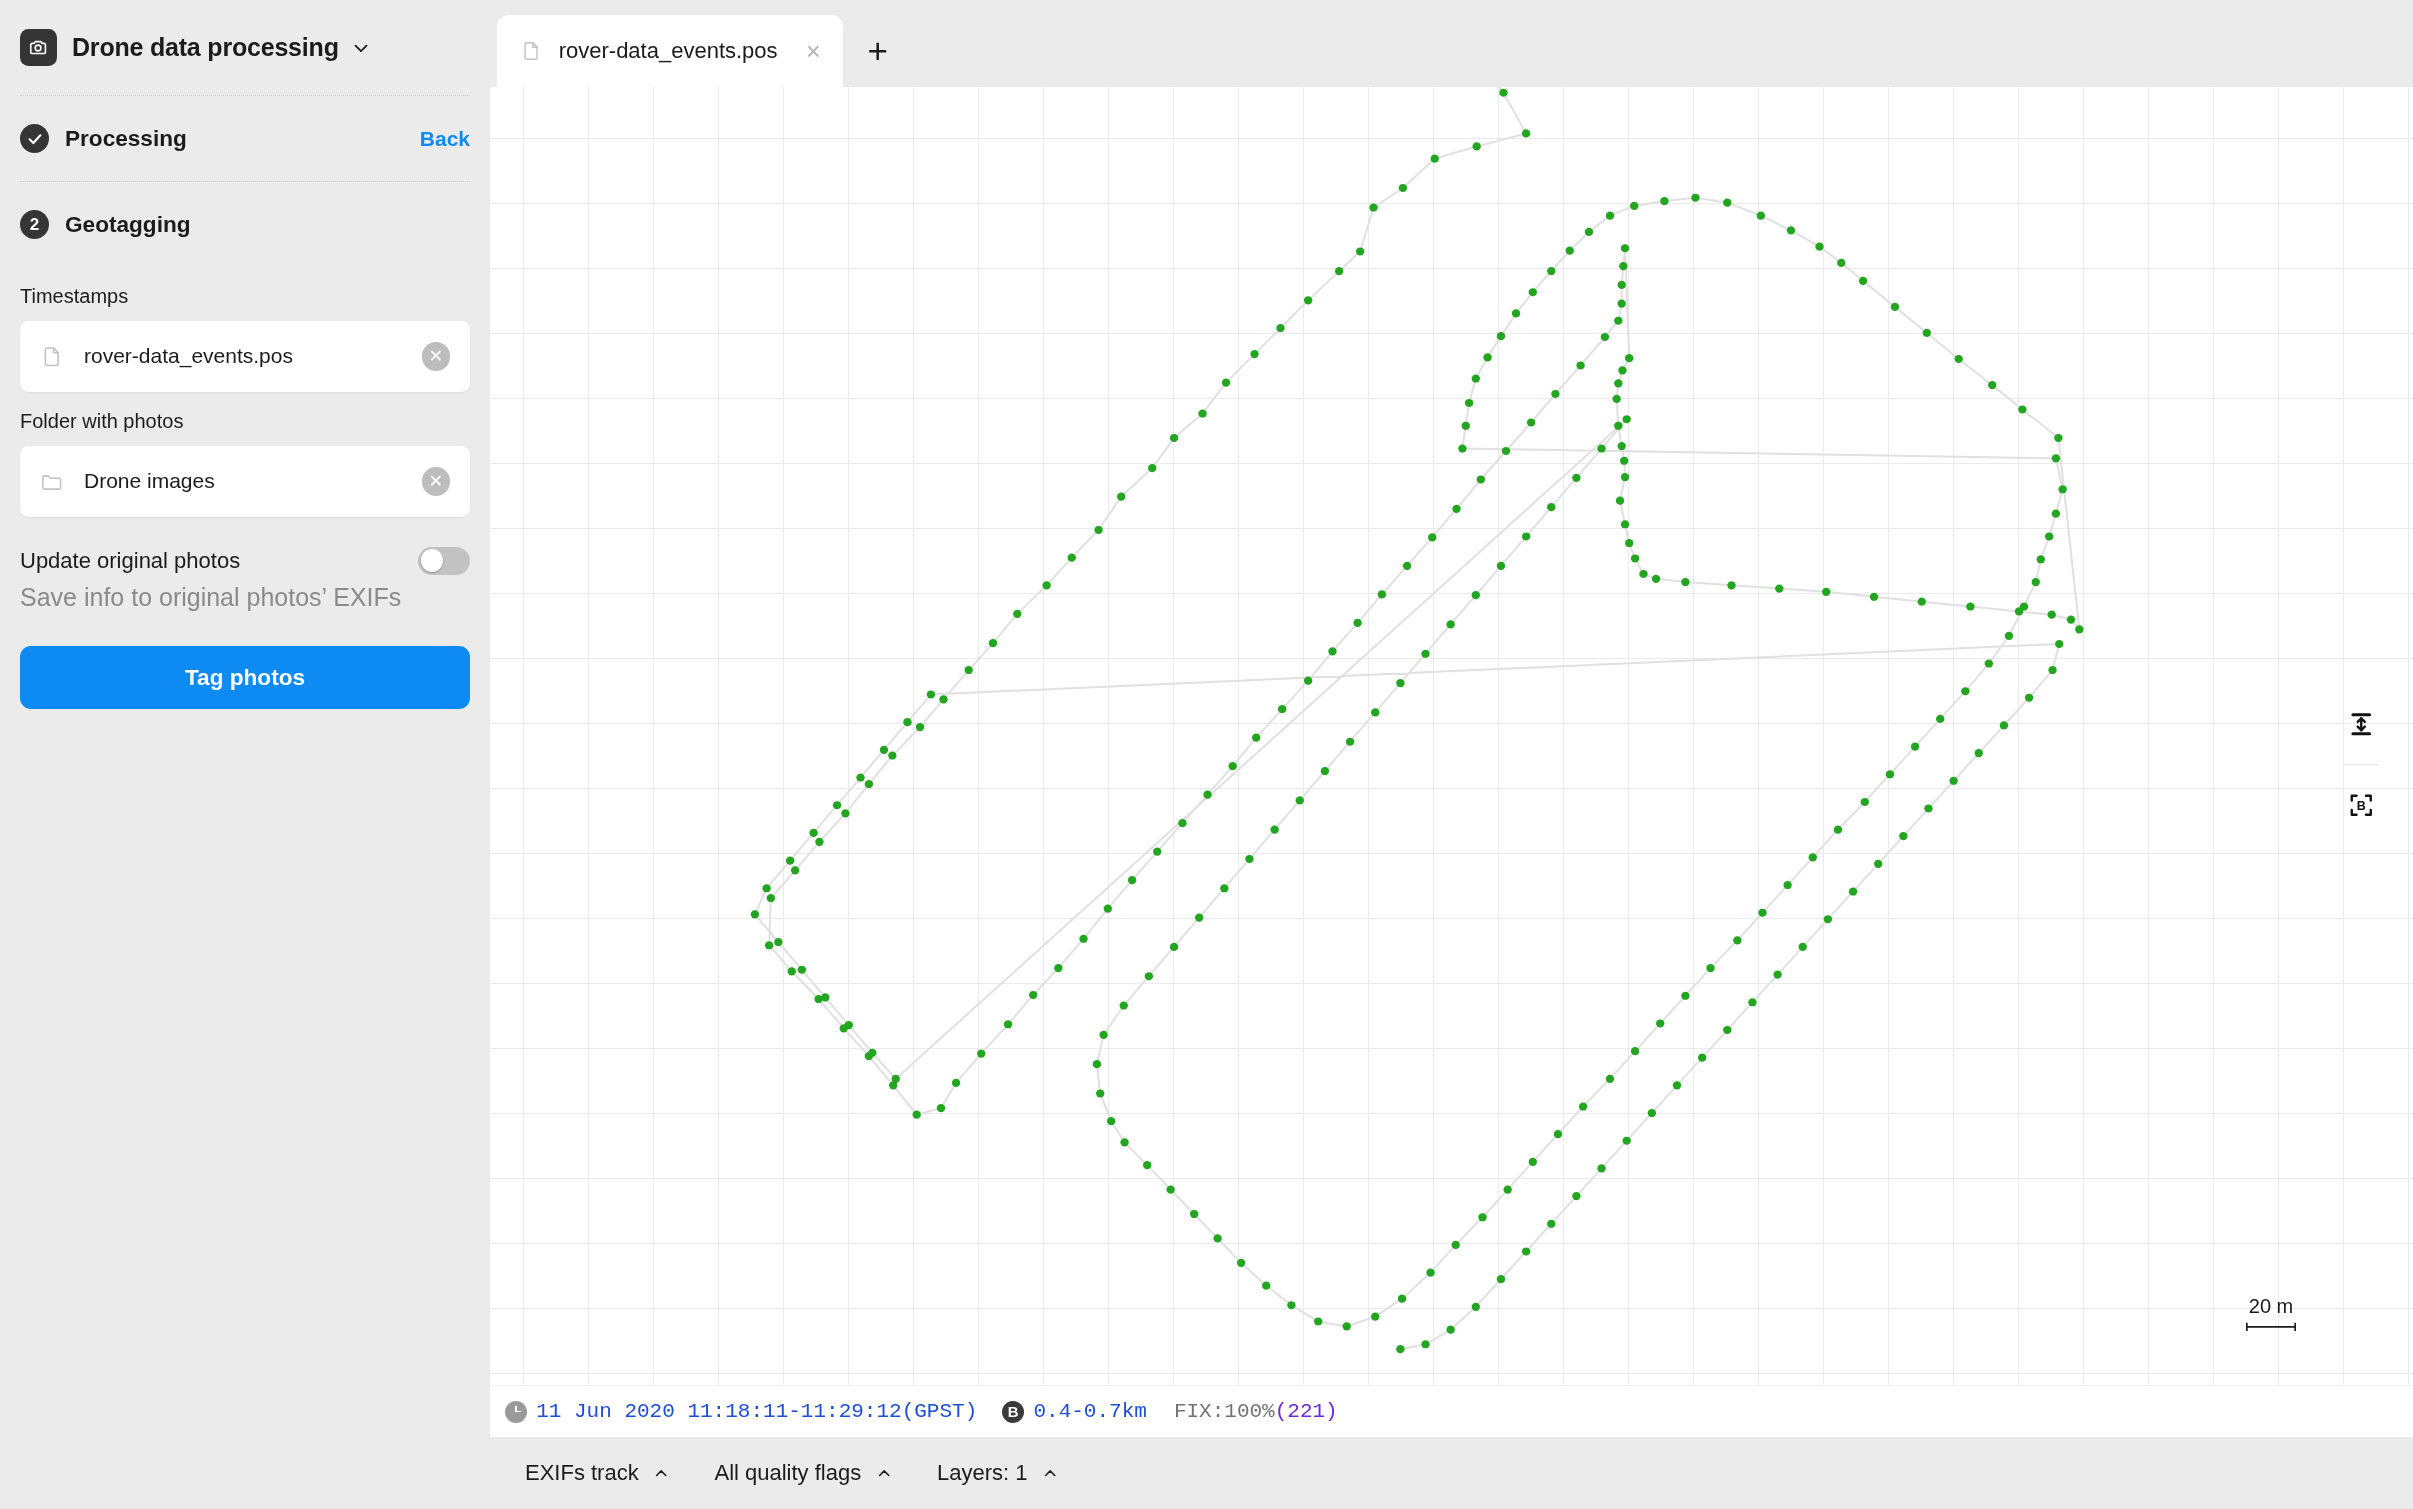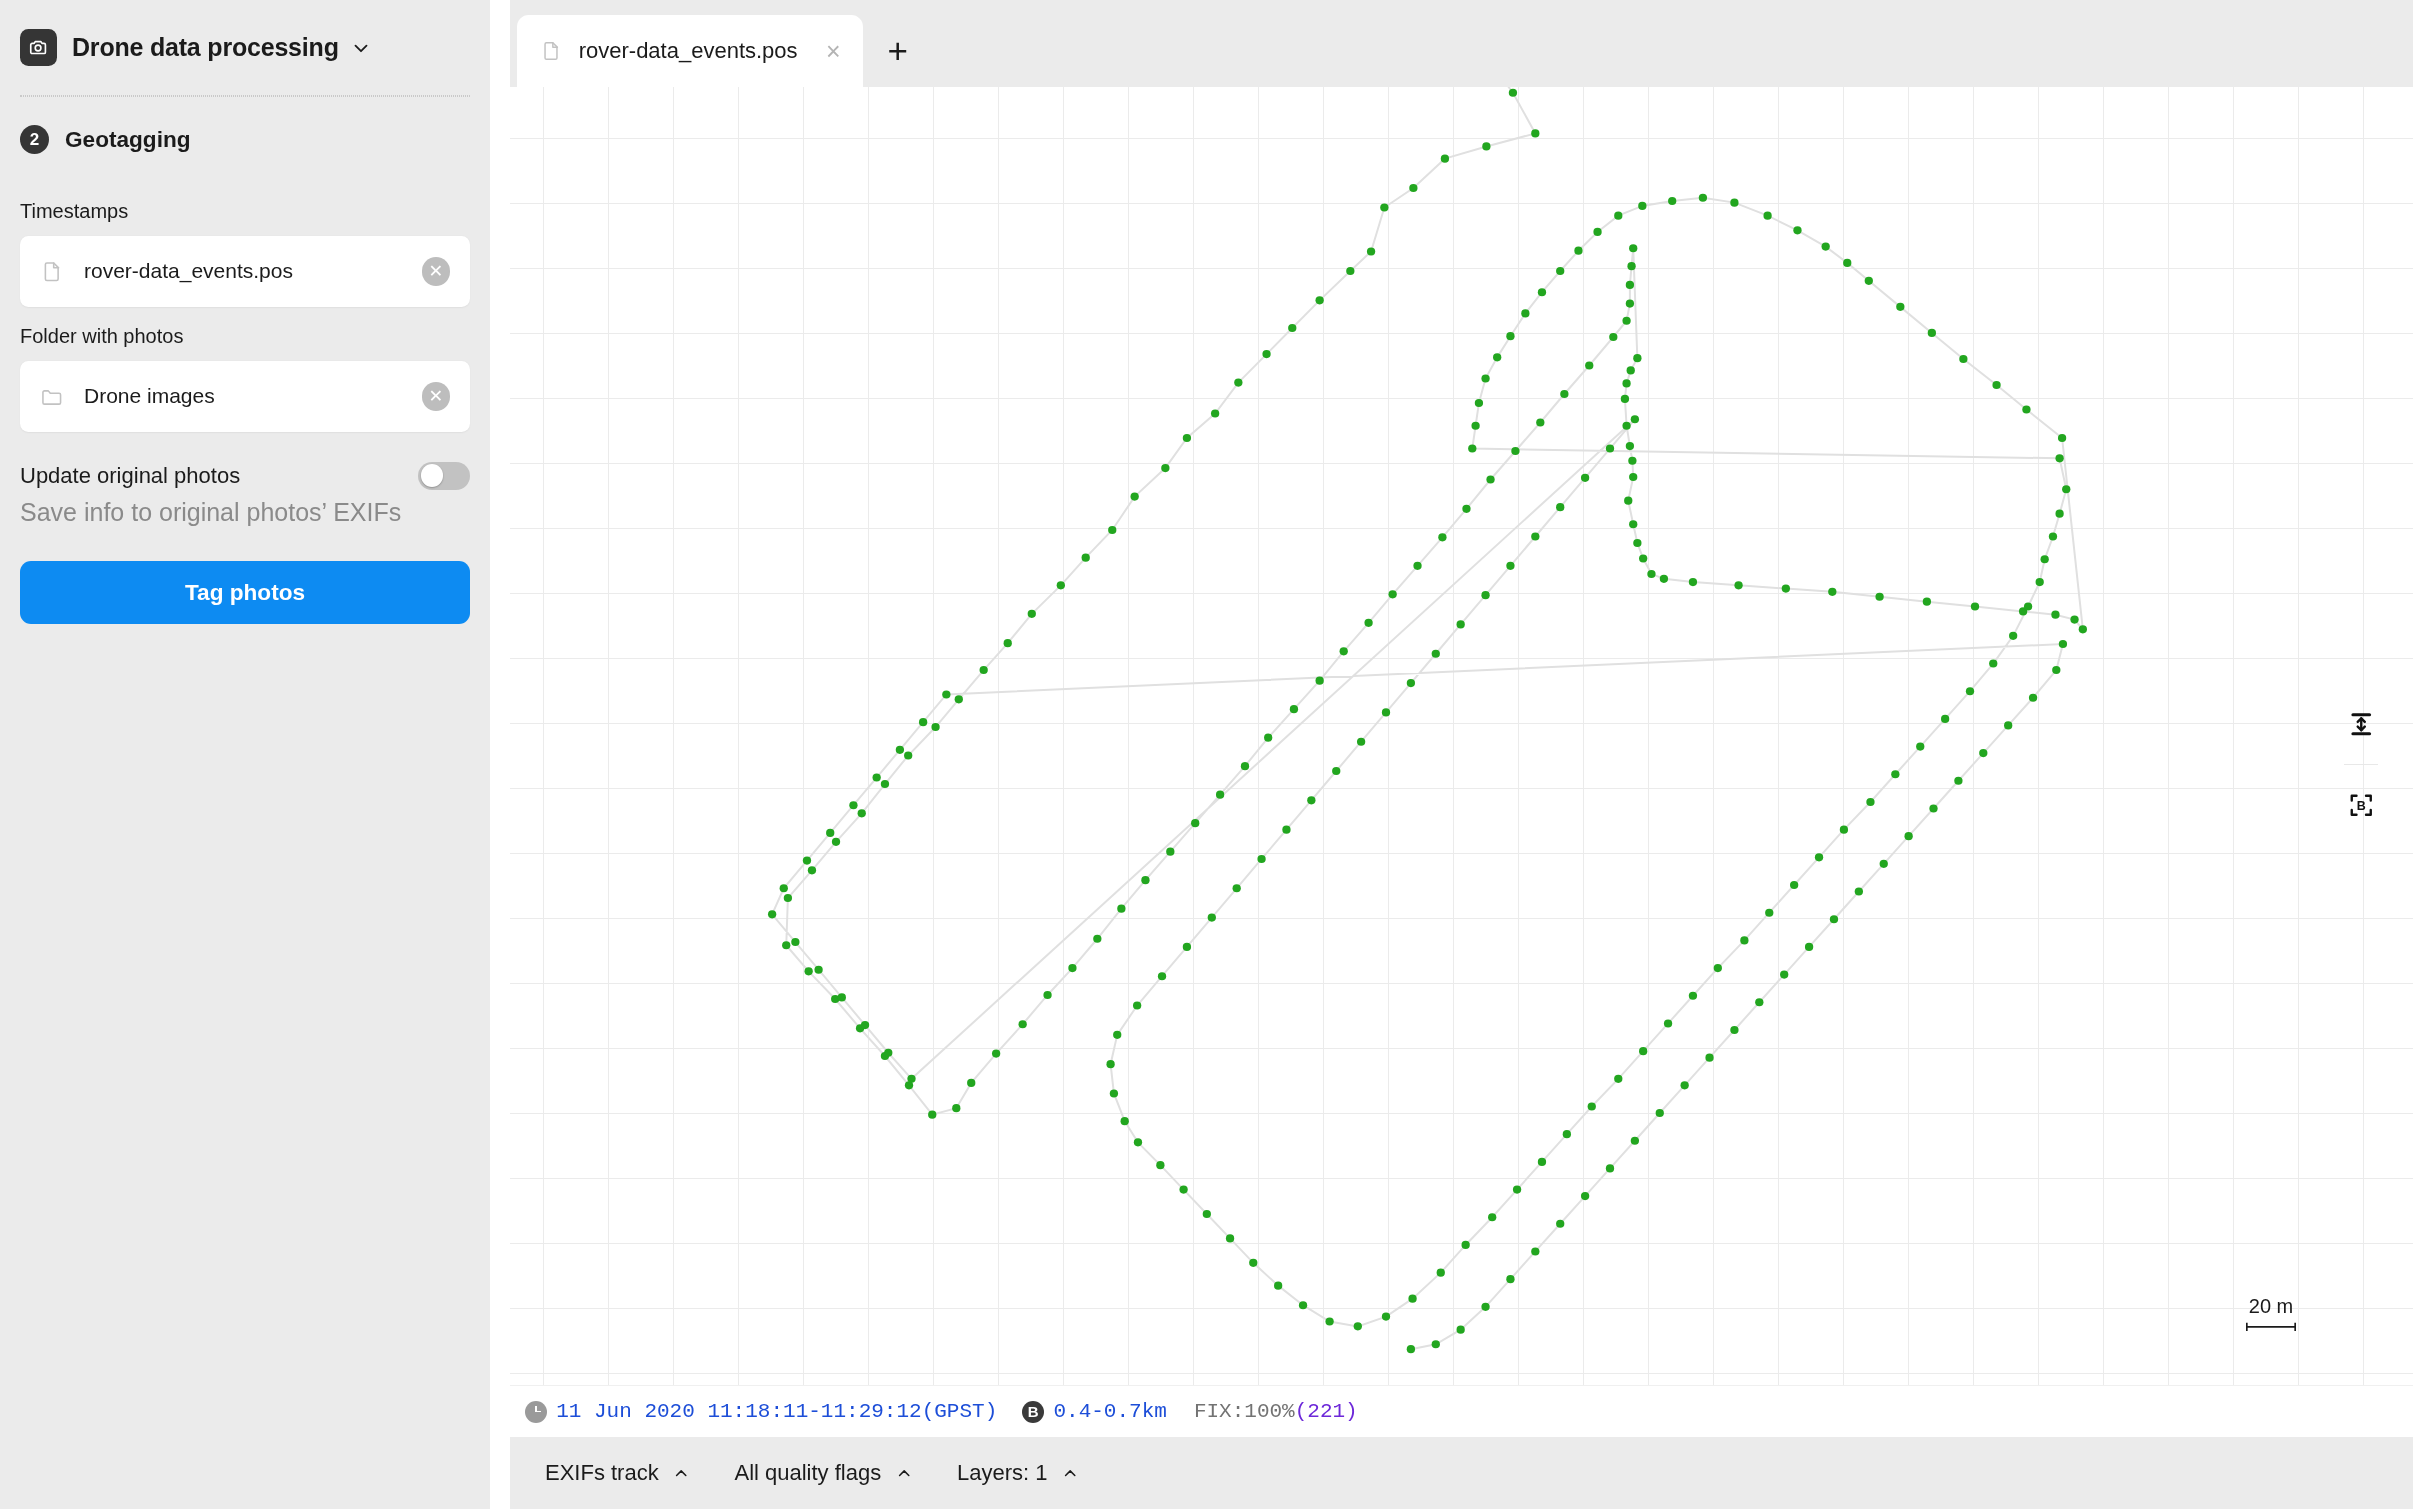--- a/index.html
+++ b/index.html
@@ -2,21 +2,21 @@
 <html style="font-size:13.4px"><head>
 <meta charset="utf-8">
 <style>
   * { box-sizing: border-box; margin: 0; padding: 0; }
   html, body {
     width: 2413px; height: 1509px;
     font-family: "Liberation Sans", sans-serif;
     background: #ffffff;
     overflow: hidden;
   }
-  .app { display: flex; width: 2413px; height: 1509px; gap: 20px; }
+  .app { display: flex; width: 2413px; height: 1509px; }
 
   
   .sidebar {
     width: 490px; height: 1509px;
     background: #ebebeb;
     flex: 0 0 490px;
     position: relative;
   }
   .brand-row {
     display: flex; align-items: center;
@@ -218,20 +218,29 @@
       <div class="brand-title">Drone data processing</div>
       <div class="brand-chevron">
         <svg width="22" height="22" viewBox="0 0 24 24" fill="none" stroke="#1b1b1b" stroke-width="2" stroke-linecap="round" stroke-linejoin="round">
           <polyline points="6 9.5 12 15.5 18 9.5"></polyline>
         </svg>
       </div>
     </div>
 
     <div class="divider"></div>
 
+    <div class="step-row">
+      <div class="step-badge">
+        <svg width="16" height="16" viewBox="0 0 24 24" fill="none" stroke="#ffffff" stroke-width="3.2" stroke-linecap="round" stroke-linejoin="round">
+          <polyline points="4 12.5 9.5 18 20 6.5"></polyline>
+        </svg>
+      </div>
+      <div class="step-label">Processing</div>
+      <div class="step-action">Back</div>
+    </div>
 
     <div class="divider"></div>
 
     <div class="step-row">
       <div class="step-badge">2</div>
       <div class="step-label">Geotagging</div>
     </div>
 
     <div class="section">
 

